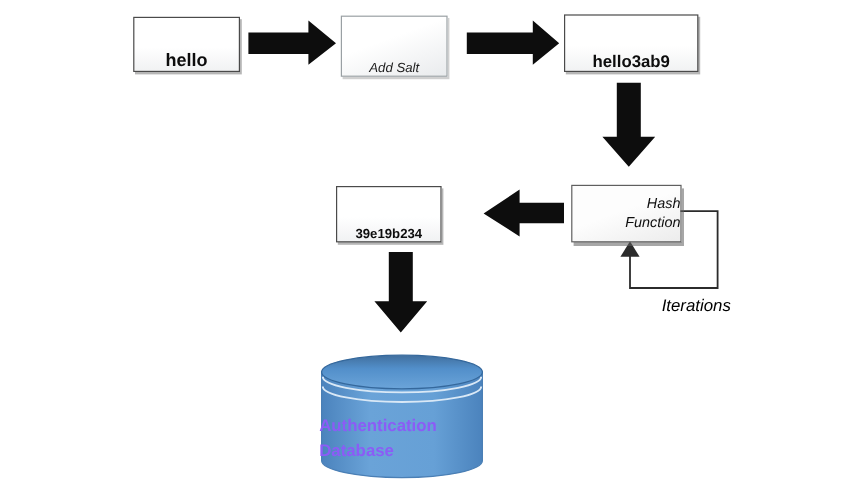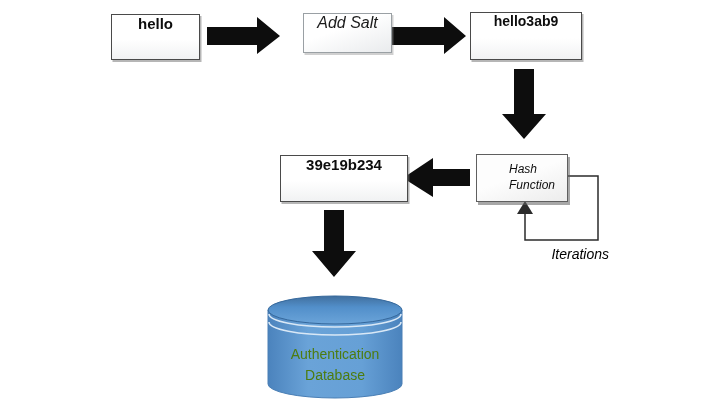--- a/index.html
+++ b/index.html
@@ -12,56 +12,55 @@
     overflow: hidden;
   }
   #diagram-svg {
     position: absolute;
     left: 0; top: 0;
     width: 718px; height: 407px;
   }
   .node {
     position: absolute;
     display: flex;
-    align-items: flex-start;
+    align-items: flex-end;
     justify-content: center;
     text-align: center;
     background: linear-gradient(180deg, #ffffff 55%, #f1f2f3 100%);
     border: 1px solid #4a4a4a;
     box-shadow: 1.5px 2px 0 rgba(110,110,110,0.5);
     box-sizing: border-box;
     color: #0d0d0d;
   }
   .node-hello      { left: 111px; top: 14px;  width: 89px;  height: 46px; font-size: 15px; font-weight: bold; }
-  .node-addsalt    { left: 303px; top: 13px;  width: 89px;  height: 40px; font-size: 16px; font-style: italic;
+  .node-addsalt    { left: 284px; top: 13px;  width: 89px;  height: 51px; font-size: 11px; font-style: italic;
                      border-color: #9aa0a4; background: linear-gradient(160deg, #ffffff 40%, #e9ebed 100%);
                      box-shadow: 1.5px 2px 0 rgba(150,150,150,0.45); color: #1b1b1b; }
   .node-salted     { left: 470px; top: 12px;  width: 112px; height: 48px; font-size: 14px; font-weight: bold; }
-  .node-result     { left: 280px; top: 155px; width: 128px; height: 47px; font-size: 15px; font-weight: bold; }
+  .node-result     { left: 280px; top: 155px; width: 88px; height: 47px; font-size: 11px; font-weight: bold; }
   .node-hash       { left: 476px; top: 154px; width: 92px;  height: 48px; font-size: 12px; font-style: italic;
                      line-height: 1.3; border: 1.5px solid #5f5f5f;
                      background: linear-gradient(160deg, #fdfdfd 45%, #ececec 100%);
                      box-shadow: 2px 3px 0 rgba(95,95,95,0.55); flex-direction: column; padding-left: 32px; }
   .node-hash span  { display: block; }
   .label-iterations {
     position: absolute;
     left: 521px; top: 246px; width: 88px;
     text-align: right;
     font-size: 14px;
     font-style: italic;
     color: #000000;
   }
   .db-label {
     position: absolute;
     left: 266px; top: 344px; width: 138px;
-    text-align: center;
     font-size: 14px;
-    font-weight: normal;
+    font-weight: bold;
     line-height: 21px;
-    color: #4d7c0f;
+    color: #8b5cf6;
   }
   .db-label span { display: block; }
 </style>
 </head>
 <body>
 
 <div id="canvas">
 
   <svg id="diagram-svg" viewBox="0 0 718 407" xmlns="http://www.w3.org/2000/svg" aria-hidden="true">
     <defs>

